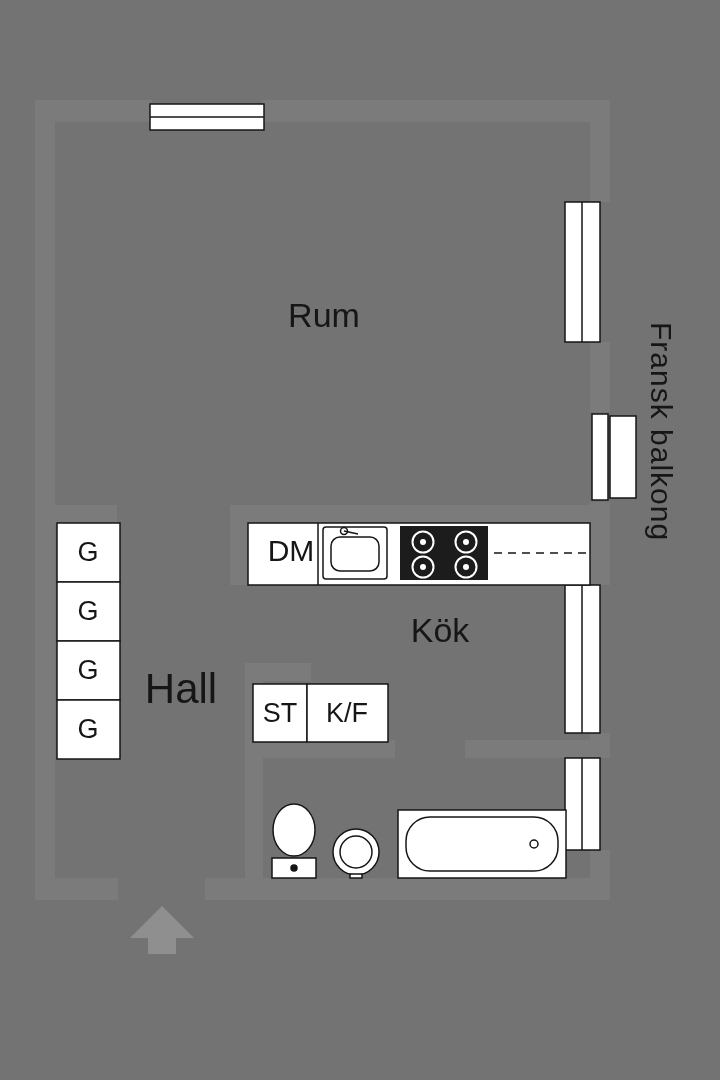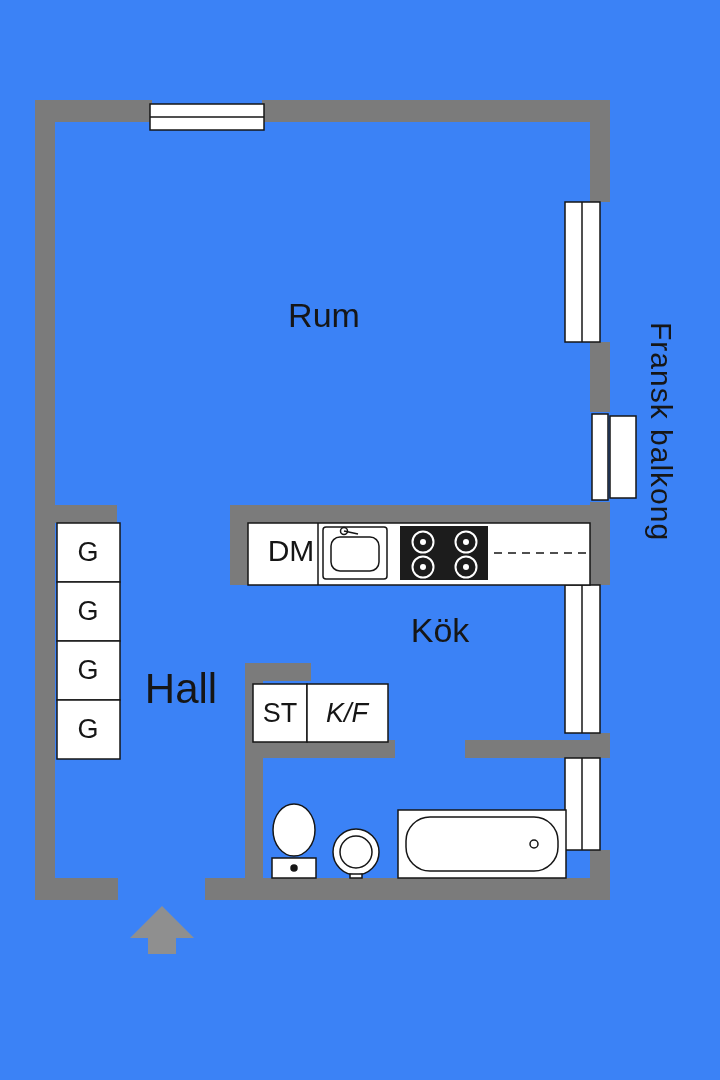--- a/index.html
+++ b/index.html
@@ -1,17 +1,17 @@
 <!DOCTYPE html>
 <html><head>
 <meta charset="utf-8">
 <style>
   html,body{margin:0;padding:0;background:#ffffff;}
   .plan{
-    position:relative;width:720px;height:1080px;background:#3b82f6;overflow:hidden;
+    position:relative;width:720px;height:1080px;background:#737373;overflow:hidden;
     font-family:"Liberation Sans",sans-serif;color:#161616;
   }
   .plan svg{position:absolute;left:0;top:0;}
   .lbl{position:absolute;transform:translate(-50%,-50%);white-space:nowrap;color:#161616;}
   .fs34{font-size:34px;}
   .fs31{font-size:42px;text-align:center;}
   .fs30{font-size:30px;}
   .fs27{font-size:27px;}
   .balcony{
     position:absolute;left:644px;top:322px;font-size:30px;color:#161616;
@@ -129,21 +129,21 @@
       <path d="M162 906 L130 938 L148 938 L148 954 L176 954 L176 938 L194 938 Z"></path>
     </g>
   </svg>
 
   <div class="lbl fs34" style="left:324px;top:315px;">Rum</div>
   <div class="lbl fs34" style="left:440px;top:630px;text-align:center;">Kök</div>
   <div class="lbl fs31" style="left:181px;top:689px;">Hall</div>
 
   <div class="lbl fs30" style="left:283px;top:551px;margin-left:8px;">DM</div>
   <div class="lbl fs27" style="left:280px;top:713px;">ST</div>
-  <div class="lbl fs27" style="left:347px;top:713px;font-style:italic;">K/F</div>
+  <div class="lbl fs27" style="left:347px;top:713px;">K/F</div>
 
   <div class="lbl fs27" style="left:88px;top:552px;">G</div>
   <div class="lbl fs27" style="left:88px;top:611px;">G</div>
   <div class="lbl fs27" style="left:88px;top:670px;">G</div>
   <div class="lbl fs27" style="left:88px;top:729px;">G</div>
 
   <div class="balcony">Fransk balkong</div>
 
 </div>
 

